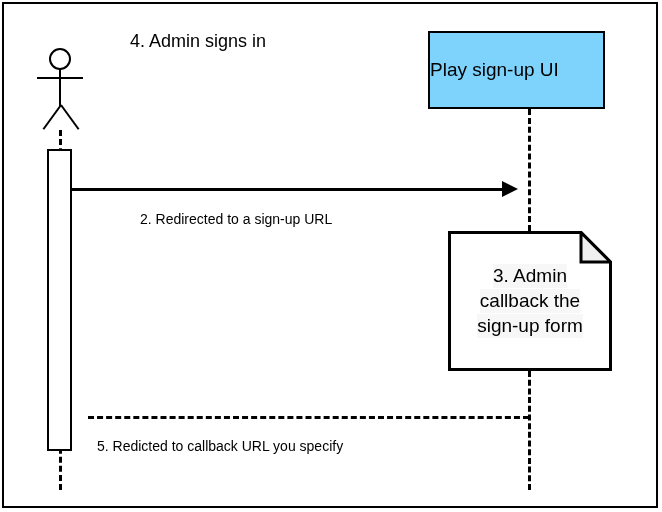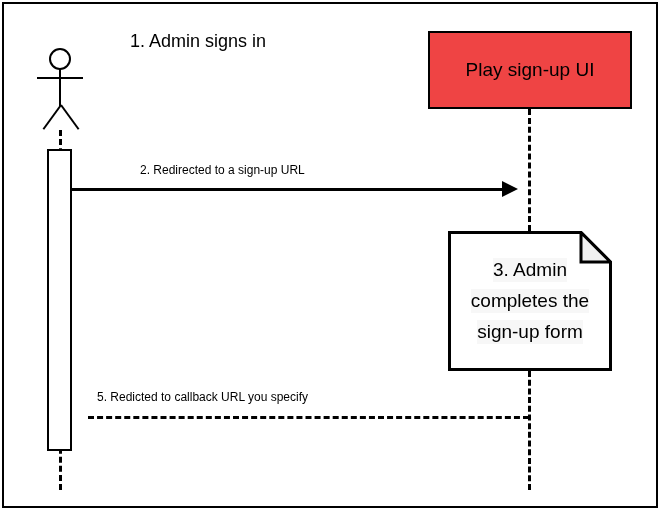--- a/index.html
+++ b/index.html
@@ -103,28 +103,28 @@
     background: #ffffff;
     border: 2px solid #000000;
     box-sizing: border-box;
   }
 
   
   .participant-box {
     position: absolute;
     left: 428px;
     top: 31px;
-    width: 204px;
+    width: 177px;
     height: 78px;
-    background: #ef4444;
+    background: #7dd3fc;
     border: 2px solid #000000;
     box-sizing: border-box;
     display: flex;
     align-items: center;
-    justify-content: center;
+    justify-content: flex-start;
   }
   .participant-label {
     font-size: 19px;
     color: #000000;
     line-height: 1.2;
     text-align: center;
     white-space: nowrap;
   }
 
   
@@ -145,21 +145,21 @@
   .note-text {
     position: absolute;
     left: 0;
     top: 0;
     width: 164px;
     height: 140px;
     display: flex;
     flex-direction: column;
     align-items: center;
     justify-content: center;
-    gap: 7px;
+    gap: 1px;
   }
   .note-line {
     font-size: 19px;
     color: #000000;
     line-height: 1.25;
     background: #f7f7f7;
     white-space: nowrap;
   }
 
   
@@ -200,24 +200,25 @@
     top: 416px;
     width: 441px;
   }
   .msg4-head {
     left: 72px;
     top: 401px;
   }
 
   .msg-label {
     position: absolute;
-    font-size: 12px;
+    font-size: 14px;
     color: #000000;
     white-space: nowrap;
     line-height: 1.2;
+    margin-top: 48px;
   }
   .msg2-label {
     left: 140px;
     top: 163px;
   }
   .msg4-label {
     left: 97px;
     top: 390px;
   }
 
@@ -245,21 +246,21 @@
 
   <div>
     <div class="actor-head"></div>
     <div class="actor-arms"></div>
     <div class="actor-body"></div>
     <div class="actor-leg actor-leg-left"></div>
     <div class="actor-leg actor-leg-right"></div>
   </div>
 
   <div class="actor-caption">
-    <div>1. Admin signs in</div>
+    <div>4. Admin signs in</div>
   </div>
 
   <div class="lifeline lifeline-actor"></div>
   <div class="activation"></div>
 
   <div class="participant-box">
     <span class="participant-label">Play sign-up UI</span>
   </div>
   <div class="lifeline lifeline-play-top"></div>
   <div class="lifeline lifeline-play-bottom"></div>
@@ -268,21 +269,21 @@
   <div class="msg-line-solid msg2-line"></div>
   <div class="arrowhead-filled msg2-head"></div>
 
   <div class="note">
     <svg class="note-shape" width="164" height="140" viewBox="0 0 164 140">
       <path d="M 1.5,1.5 L 133,1.5 L 162.5,31 L 162.5,138.5 L 1.5,138.5 Z" fill="#ffffff" stroke="#000000" stroke-width="3"></path>
       <path d="M 133,1.5 L 133,31 L 162.5,31 Z" fill="#f0f0f0" stroke="#000000" stroke-width="3" stroke-linejoin="miter"></path>
     </svg>
     <div class="note-text">
       <div class="note-line">3. Admin</div>
-      <div class="note-line">completes the</div>
+      <div class="note-line">callback the</div>
       <div class="note-line">sign-up form</div>
     </div>
   </div>
 
   <div class="msg-label msg4-label">5. Redicted to callback URL you specify</div>
   <div class="msg-line-dashed msg4-line"></div>
   <svg class="arrowhead-open msg4-head" width="24" height="32" viewBox="0 0 24 32">
     <path d="M 22,2 L 2,16 L 22,30" fill="none" stroke="#000000" stroke-width="3"></path>
   </svg>
 

